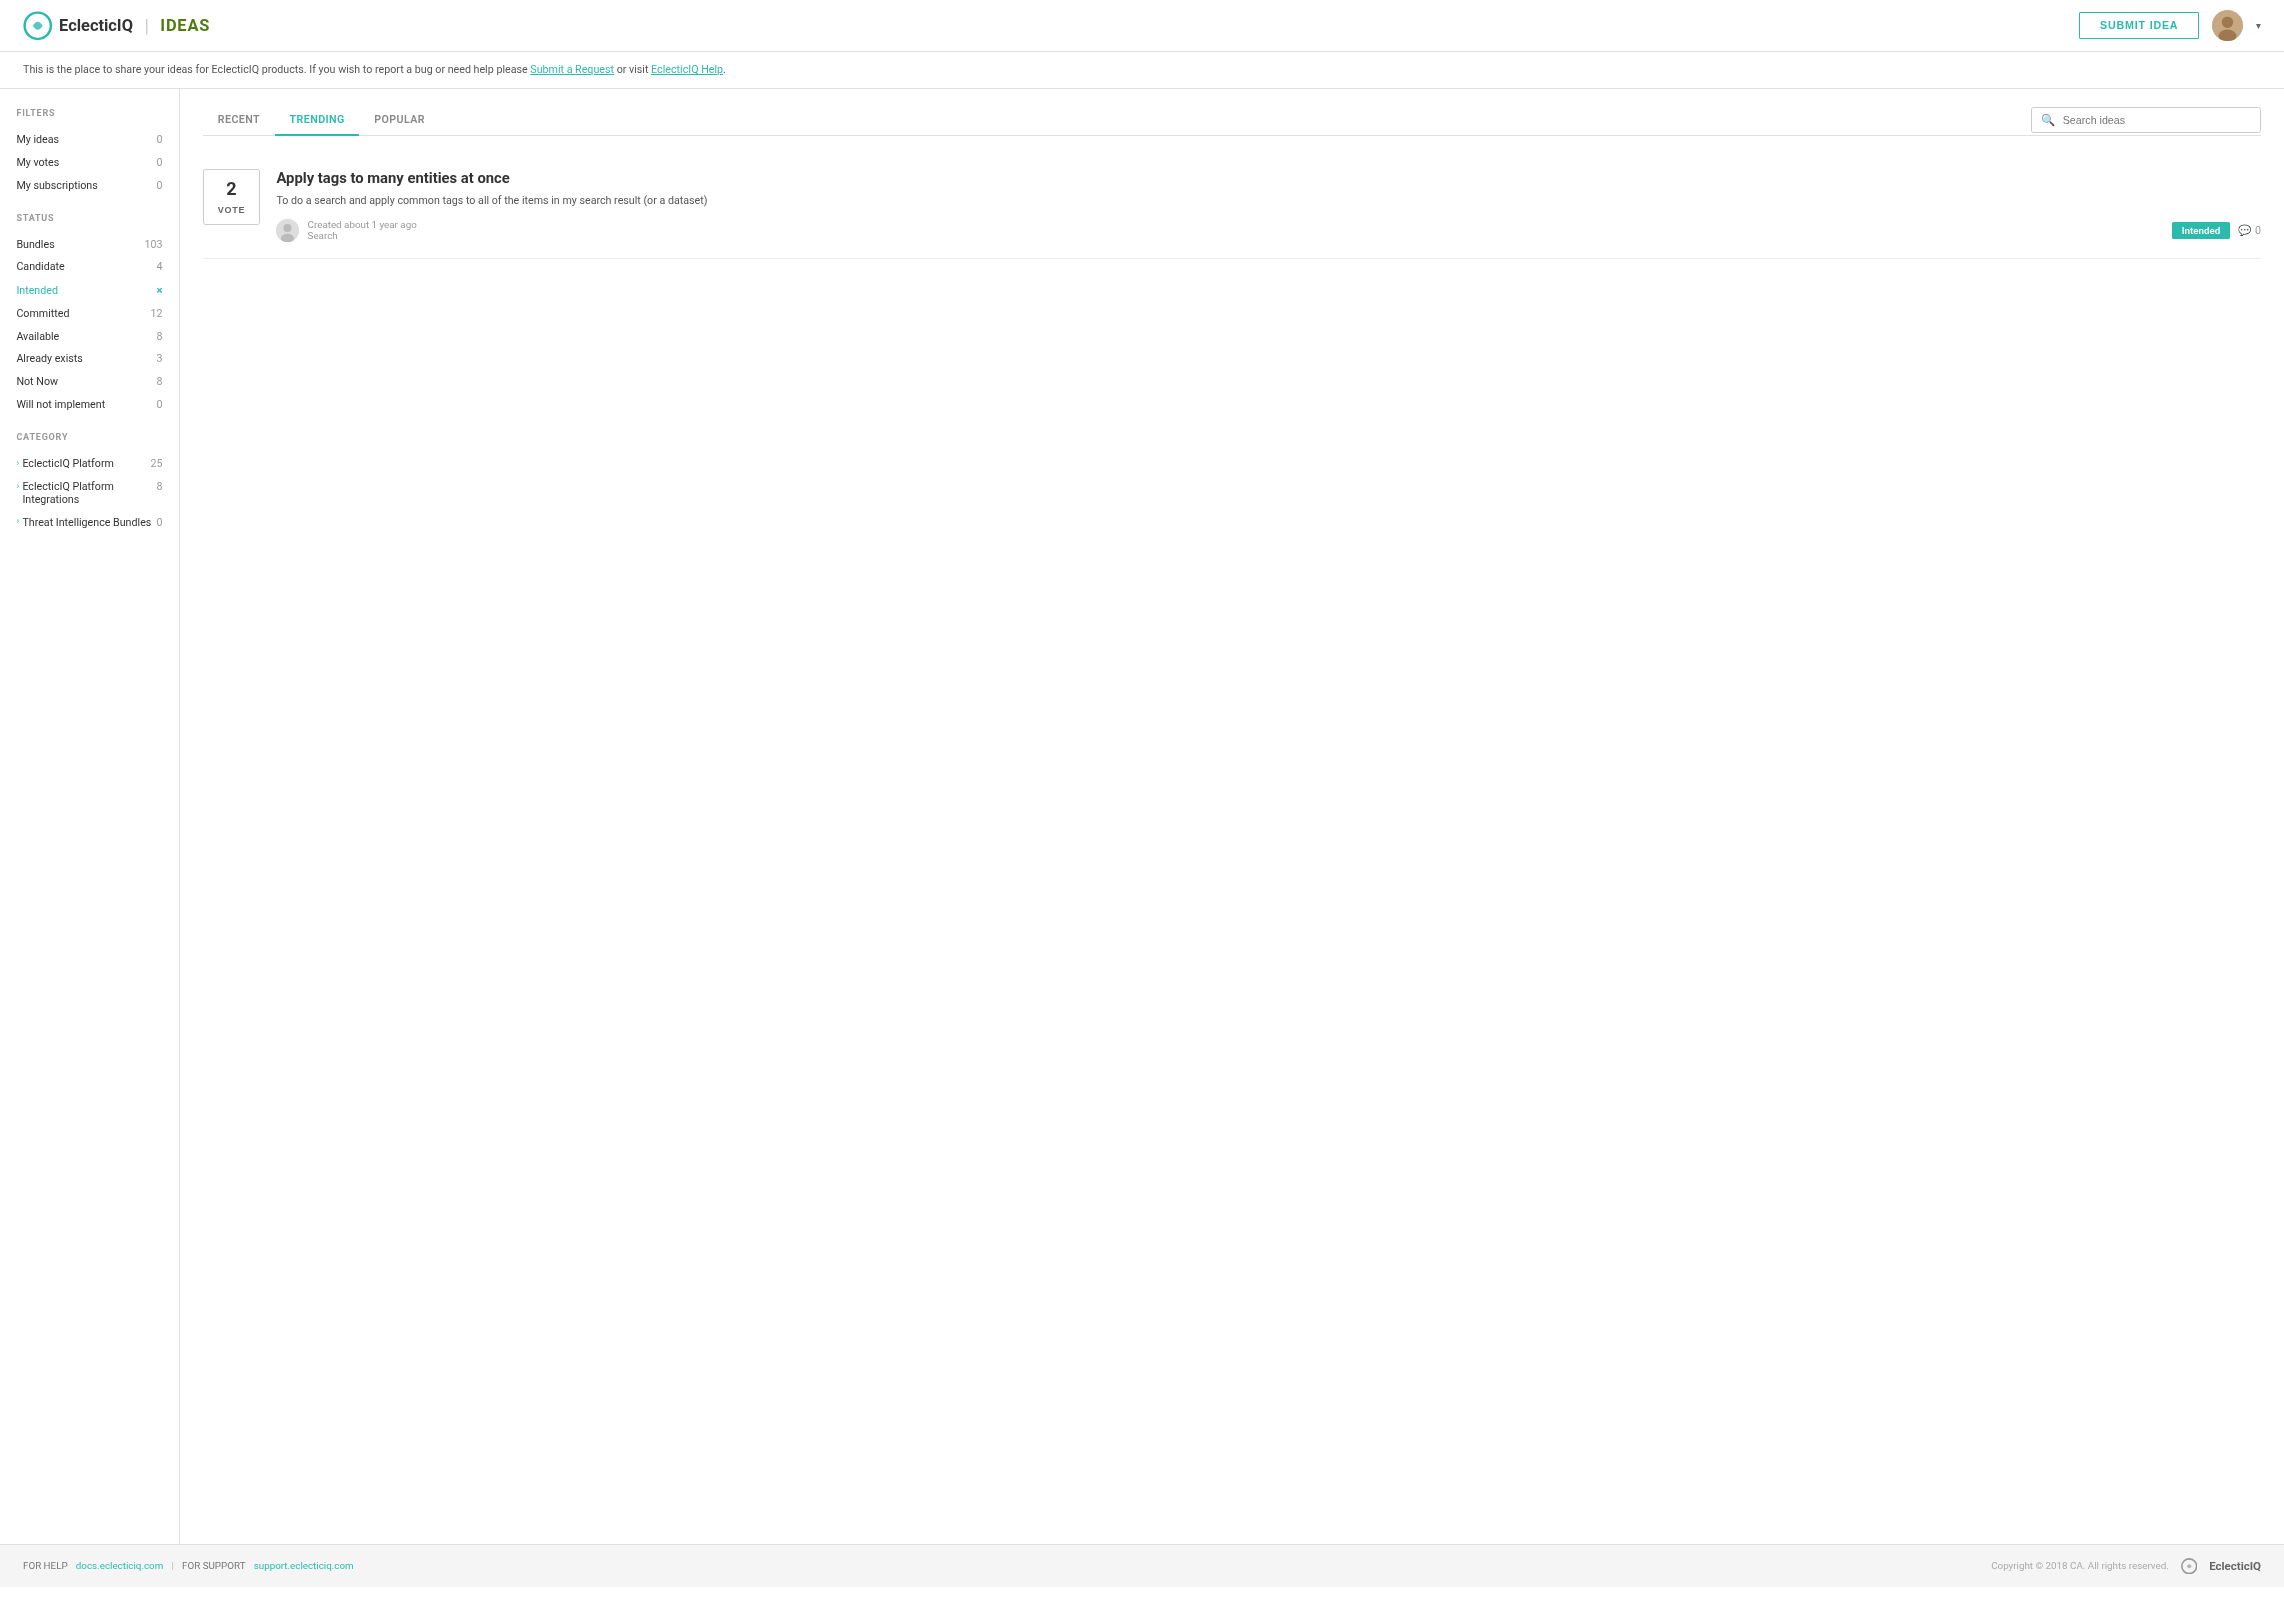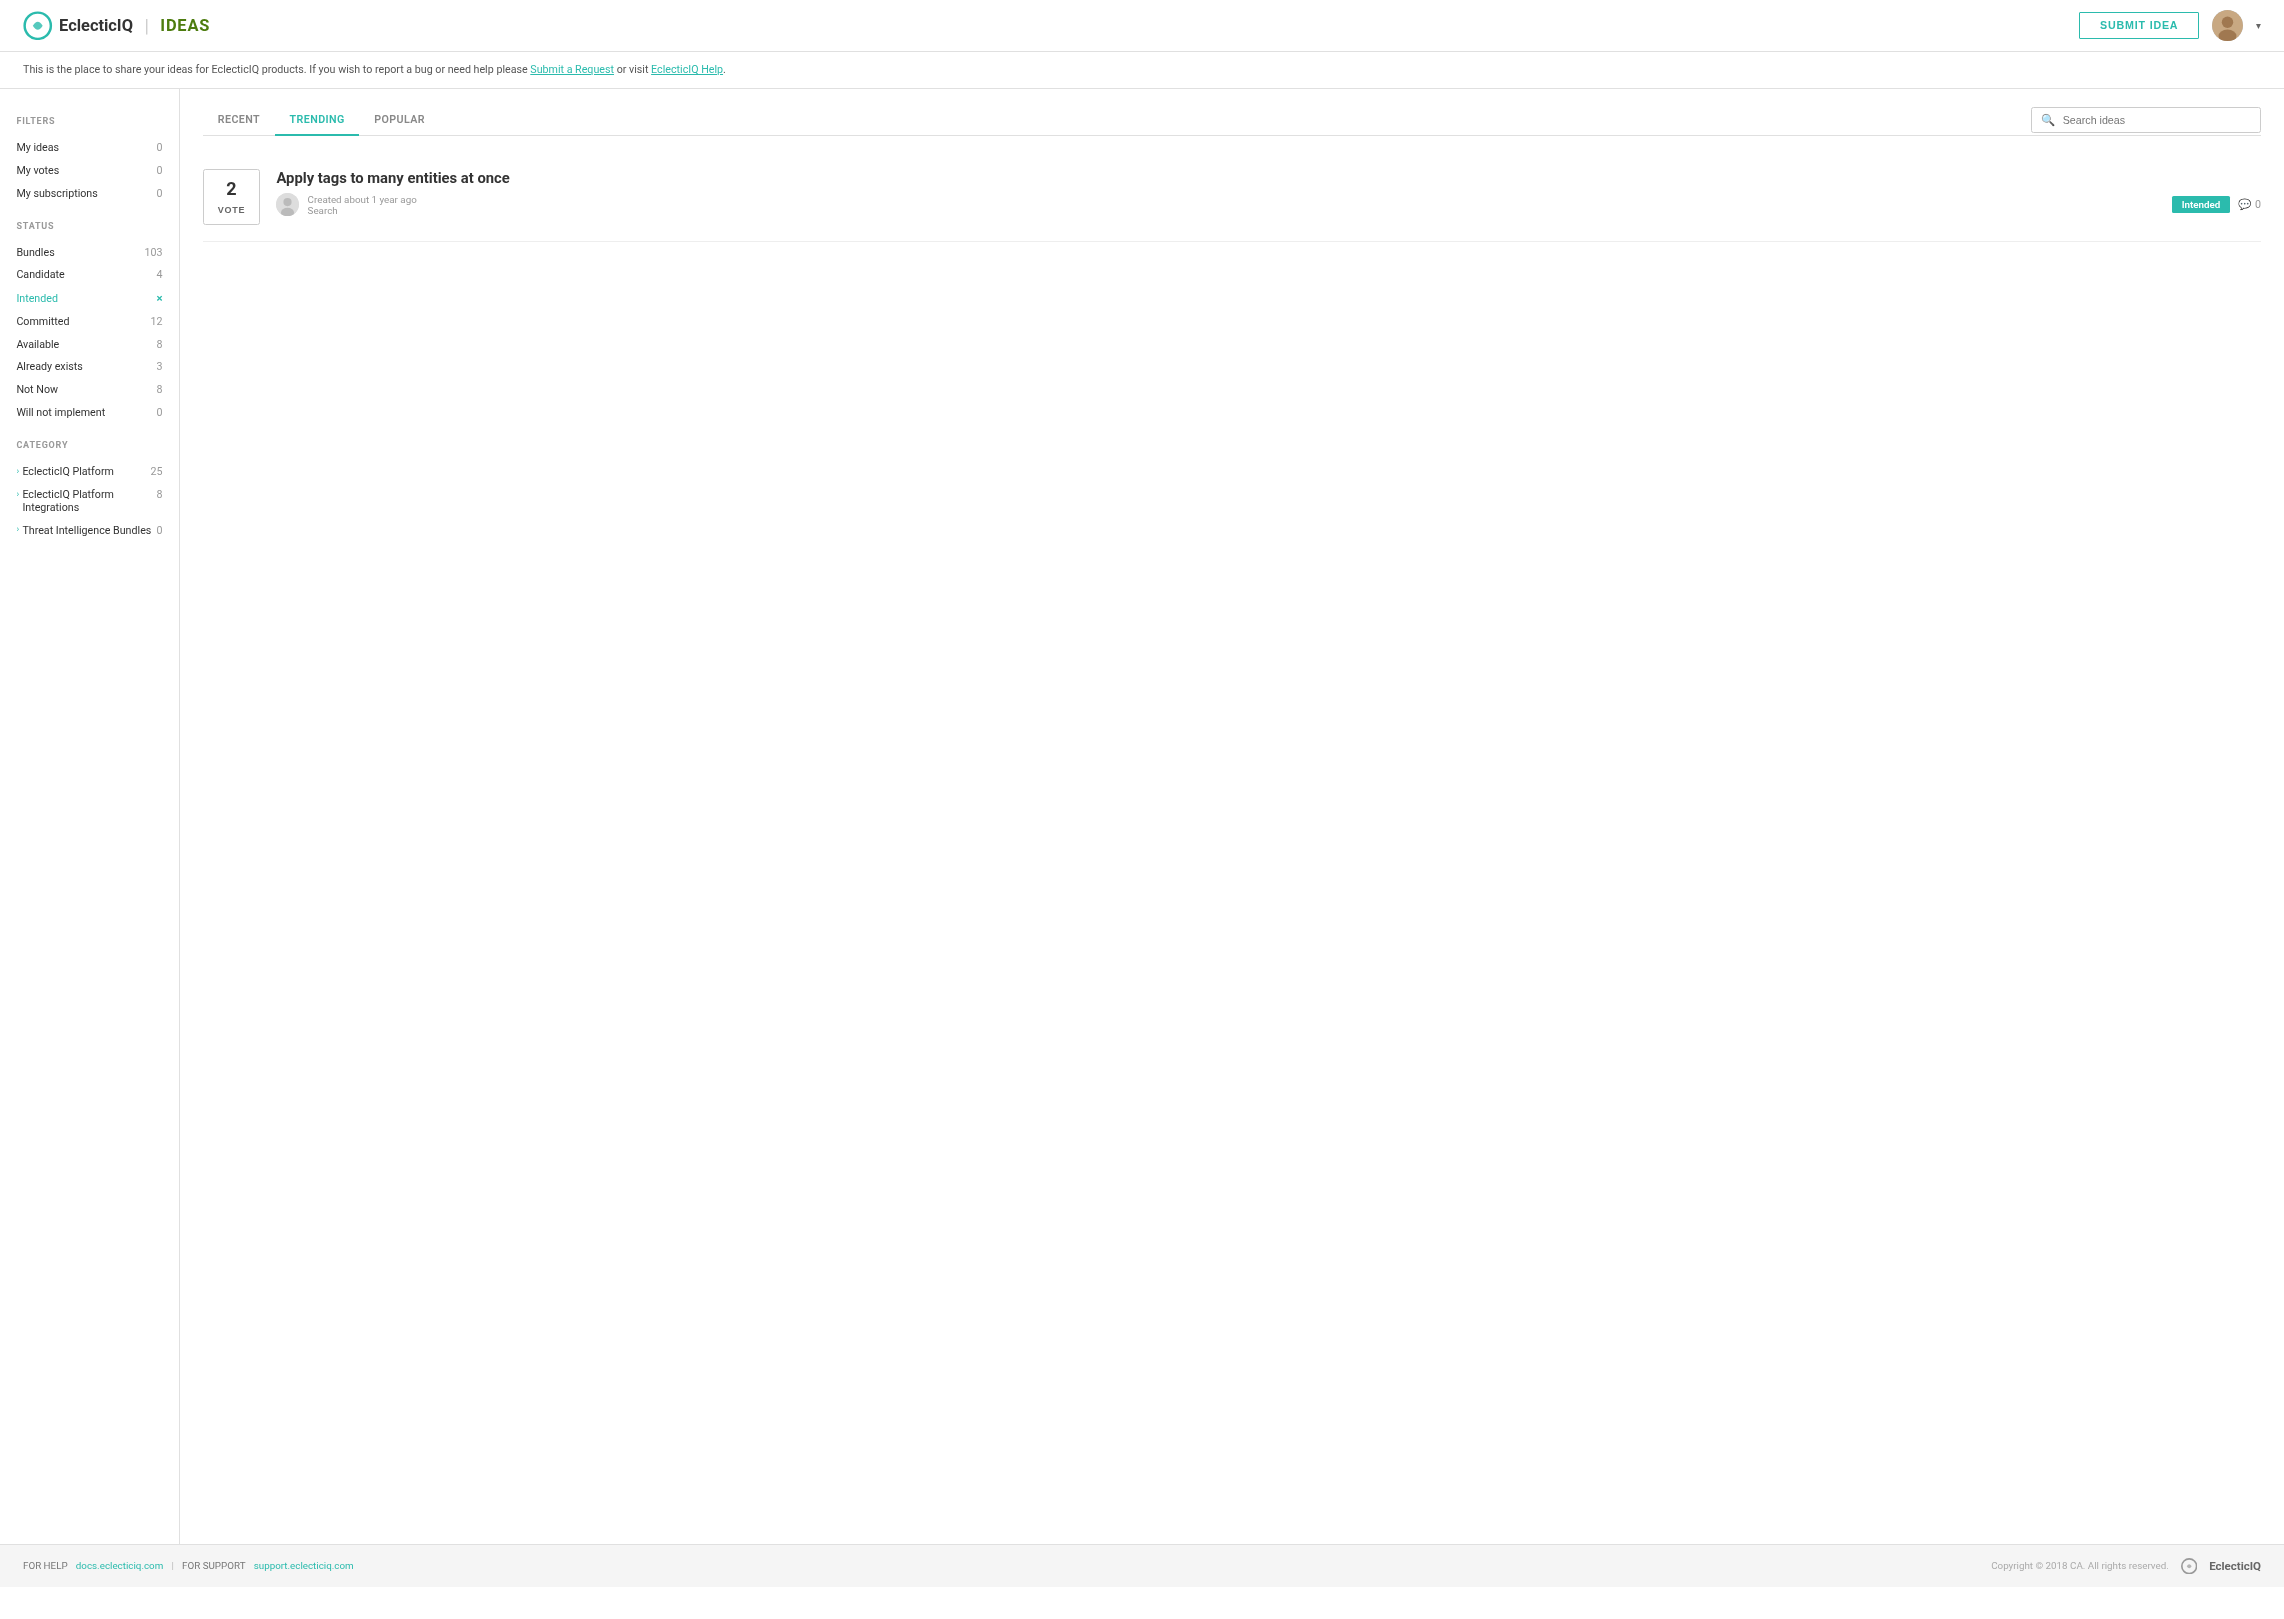--- a/index.html
+++ b/index.html
@@ -94,21 +94,21 @@
       border-right: 0.8px solid #e0e0e0;
     }
     .sidebar-section-title {
       font-size: 9px;
       font-weight: 700;
       color: #999;
       letter-spacing: 0.8px;
       margin-bottom: 9.8px;
       margin-top: 16.4px;
     }
-    .sidebar-section-title:first-child { margin-top: 8px; }
+    .sidebar-section-title:first-child { margin-top: 0; }
     .sidebar-item {
       display: flex;
       justify-content: space-between;
       align-items: center;
       padding: 4.9px 0;
       cursor: pointer;
       font-size: 10.7px;
       color: #333;
     }
     .sidebar-item.active { color: #2bbbad; }
@@ -425,20 +425,21 @@
       </div>
     </div>
 
     <div class="idea-card">
       <div class="vote-box">
         <span class="vote-count">2</span>
         <button class="vote-btn">VOTE</button>
       </div>
       <div class="idea-body">
         <div class="idea-title">Apply tags to many entities at once</div>
+        <div class="idea-desc">To do a search and apply common tags to all of the items in my search result (or a dataset)</div>
         <div class="idea-meta">
           <div class="idea-meta-left">
             <div class="idea-avatar">
               <svg viewBox="0 0 28 28" xmlns="http://www.w3.org/2000/svg" width="23" height="23">
                 <circle cx="14" cy="14" r="14" fill="#ddd"></circle>
                 <circle cx="14" cy="11" r="5" fill="#bbb"></circle>
                 <ellipse cx="14" cy="24" rx="8" ry="6" fill="#bbb"></ellipse>
               </svg>
             </div>
             <div>

